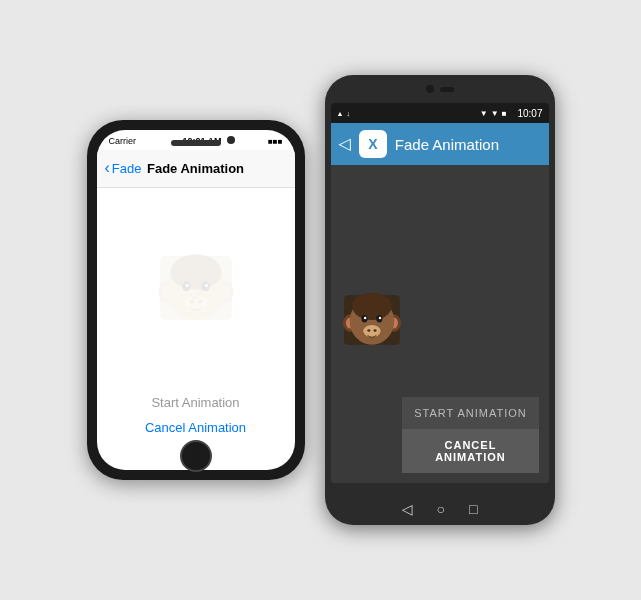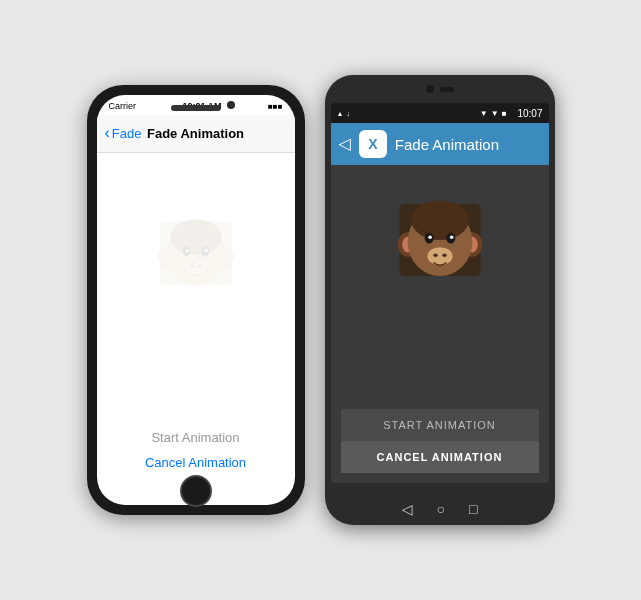--- a/index.html
+++ b/index.html
@@ -17,21 +17,21 @@
       display: flex;
       align-items: center;
       justify-content: center;
       gap: 20px;
       padding: 20px;
     }
 
     
     .ios-phone {
       width: 218px;
-      height: 430px;
+      height: 360px;
       background: #1a1a1a;
       border-radius: 36px;
       padding: 10px;
       position: relative;
       box-shadow: 0 4px 20px rgba(0,0,0,0.4);
     }
     .ios-phone-inner {
       width: 100%;
       height: 100%;
       background: #fff;
@@ -242,21 +242,21 @@
       color: #3b8bbf;
     }
     .android-app-title {
       color: #fff;
       font-size: 15px;
       font-weight: 500;
     }
     .android-content {
       flex: 1;
       display: flex;
-      flex-direction: column;
+      flex-direction: row;
       align-items: center;
       padding: 10px;
       background: #3a3a3a;
     }
     .android-monkey-img {
       width: 90px;
       height: 90px;
       margin-top: 20px;
     }
     .android-buttons-area {

